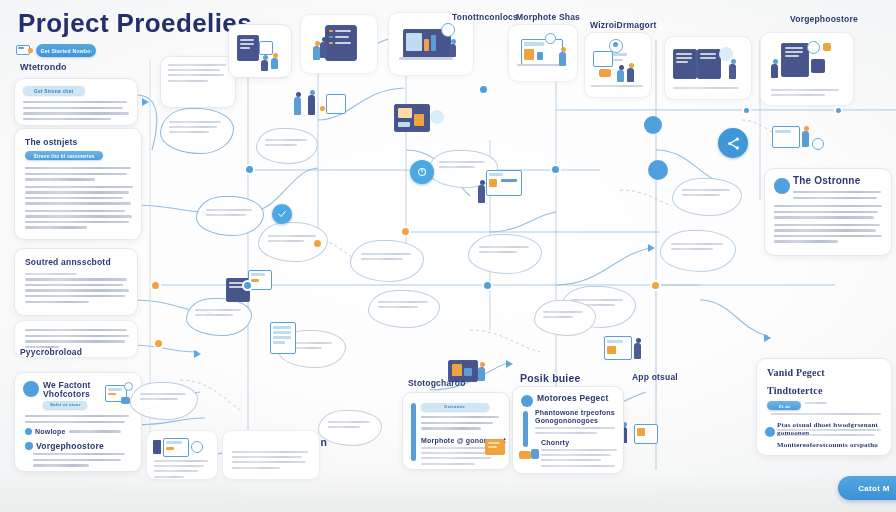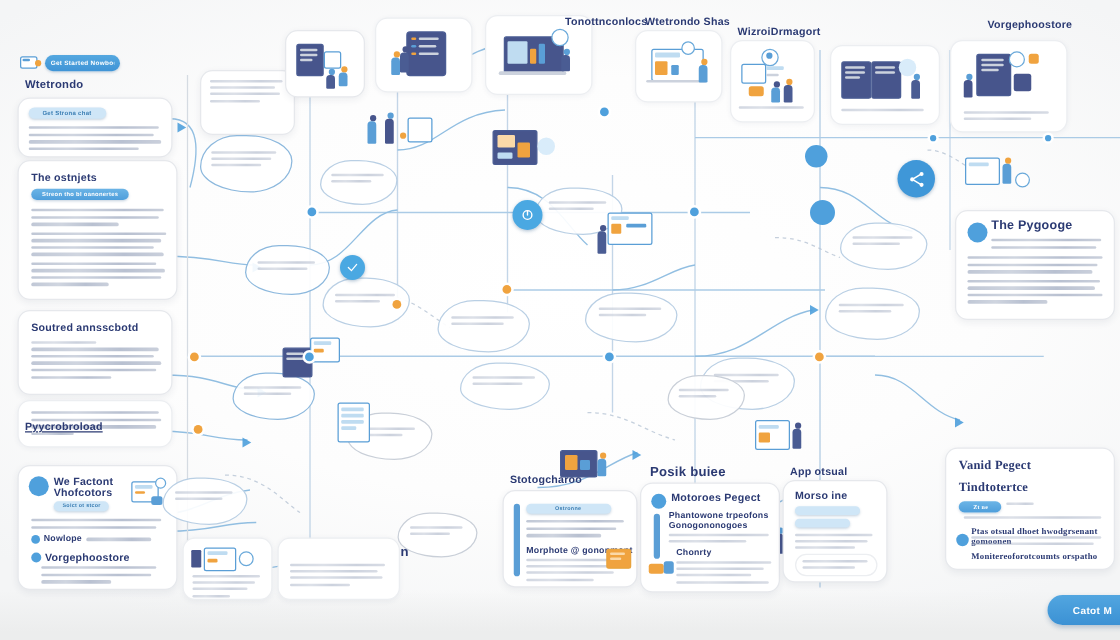--- a/index.html
+++ b/index.html
@@ -189,20 +189,21 @@
       <path d="M142 98 l7 4 -7 4 z"></path>
       <path d="M202 210 l7 4 -7 4 z"></path>
       <path d="M206 310 l7 4 -7 4 z"></path>
       <path d="M194 350 l7 4 -7 4 z"></path>
       <path d="M648 244 l7 4 -7 4 z"></path>
       <path d="M764 334 l7 4 -7 4 z"></path>
       <path d="M506 360 l7 4 -7 4 z"></path>
     </g>
   </svg>
 
+  <div class="title">Project Proedelies</div>
 
   <div class="pill" style="left:36px;top:44px;width:60px;height:13px;">
     <span style="transform:scale(.85);white-space:nowrap;overflow:hidden;">Get Started Nowbook xx</span>
   </div>
 
   <div class="ill" style="left:16px;top:42px;width:18px;height:16px;">
     <div class="scr" style="left:0;top:3px;width:12px;height:8px;border-radius:2px;"></div>
     <div class="fill orange" style="left:12px;top:6px;width:5px;height:5px;border-radius:50%;"></div>
     <div class="fill blue" style="left:2px;top:5px;width:6px;height:2px;"></div>
   </div>
@@ -255,21 +256,21 @@
 
   <div class="card plain" style="left:14px;top:320px;width:122px;height:36px;">
     <div class="lines" style="left:10px;top:8px;width:104px;">
       <div class="ln" style="width:102px"></div>
       <div class="ln" style="width:104px"></div>
       <div class="ln" style="width:100px"></div>
       <div class="ln" style="width:34px"></div>
     </div>
   </div>
 
-  <div class="sect-h" style="left:20px;top:336px;text-decoration:underline;">Pyycrobroload</div>
+  <div class="sect-h" style="left:20px;top:347px;">Pyycrobroload</div>
   <div class="card" style="left:14px;top:372px;width:126px;height:98px;">
     <div class="circ fillblue" style="left:8px;top:8px;width:16px;height:16px;"></div>
     <div class="card-h" style="position:absolute;left:28px;top:8px;width:70px;line-height:9px;">We Factont Vhofcotors</div>
     <div class="pill pale" style="left:28px;top:28px;width:44px;height:8px;position:absolute;">
       <span style="transform:scale(.72);white-space:nowrap;overflow:hidden;">Solct ot stcor</span>
     </div>
 
     <div class="ill" style="left:88px;top:8px;width:30px;height:26px;">
       <div class="scr" style="left:2px;top:4px;width:20px;height:15px;"></div>
       <div class="fill lblue" style="left:5px;top:7px;width:14px;height:3px;"></div>
@@ -354,21 +355,21 @@
       <div class="circ out" style="left:44px;top:0;width:12px;height:12px;"></div>
       <div class="person" style="left:52px;top:16px;">
         <div class="p-head" style="left:2px;top:0;background:#5a9ed6;"></div>
         <div class="p-body" style="left:0;top:5px;background:#4a5c93;height:13px;"></div>
       </div>
     </div>
   </div>
 
   <div class="sect-h" style="left:452px;top:12px;">Tonottnconlocs</div>
 
-  <div class="sect-h" style="left:516px;top:12px;">Wtetrondo Shas</div>
+  <div class="sect-h" style="left:516px;top:12px;">Morphote Shas</div>
   <div class="card plain" style="left:508px;top:24px;width:68px;height:56px;">
     <div class="ill" style="left:6px;top:8px;width:58px;height:42px;">
       <div class="scr" style="left:6px;top:6px;width:40px;height:24px;"></div>
       <div class="fill lblue" style="left:9px;top:9px;width:20px;height:4px;"></div>
       <div class="fill orange" style="left:9px;top:16px;width:10px;height:11px;"></div>
       <div class="fill blue" style="left:22px;top:19px;width:6px;height:8px;"></div>
       <div class="fill grey" style="left:2px;top:31px;width:48px;height:2px;"></div>
       <div class="person" style="left:44px;top:14px;">
         <div class="p-head" style="left:2px;top:0;background:#f0a33f;"></div>
         <div class="p-body" style="left:0;top:5px;background:#5a9ed6;height:14px;"></div>
@@ -667,21 +668,21 @@
   <div class="node-dot" style="left:552px;top:166px;"></div>
   <div class="node-dot o" style="left:652px;top:282px;"></div>
   <div class="node-dot o" style="left:402px;top:228px;"></div>
   <div class="node-dot sm" style="left:744px;top:108px;"></div>
   <div class="node-dot sm" style="left:836px;top:108px;"></div>
   <div class="node-dot o" style="left:236px;top:432px;"></div>
   <div class="node-dot" style="left:480px;top:86px;"></div>
 
   <div class="card" style="left:764px;top:168px;width:126px;height:86px;">
     <div class="circ fillblue" style="left:9px;top:9px;width:16px;height:16px;"></div>
-    <div class="card-h lg" style="position:absolute;left:28px;top:6px;">The Pygooge</div>
+    <div class="card-h lg" style="position:absolute;left:28px;top:6px;">The Ostronne</div>
     <div class="lines" style="left:28px;top:22px;width:90px;">
       <div class="ln" style="width:88px"></div>
       <div class="ln" style="width:84px"></div>
     </div>
     <div class="lines" style="left:9px;top:36px;width:110px;">
       <div class="ln" style="width:108px"></div>
       <div class="ln" style="width:104px"></div>
       <div class="ln" style="width:100px"></div>
       <div class="ln" style="width:106px;margin-top:5px"></div>
       <div class="ln" style="width:102px"></div>
@@ -754,36 +755,20 @@
       <div class="ln t" style="width:60px"></div>
       <div class="ln t" style="width:74px"></div>
     </div>
     <div class="ill" style="left:6px;top:58px;width:24px;height:20px;">
       <div class="fill orange" style="left:0;top:6px;width:12px;height:8px;border-radius:2px;"></div>
       <div class="fill blue" style="left:12px;top:4px;width:8px;height:10px;border-radius:2px;"></div>
     </div>
   </div>
 
   <div class="sect-h" style="left:632px;top:372px;">App otsual</div>
-  <div class="card" style="left:626px;top:384px;width:82px;height:80px;">
-    <div class="card-h" style="position:absolute;left:9px;top:6px;">Morso ine</div>
-    <div class="pill pale" style="left:9px;top:20px;width:52px;height:7px;position:absolute;"></div>
-    <div class="pill pale" style="left:9px;top:30px;width:44px;height:7px;position:absolute;"></div>
-    <div class="lines" style="left:9px;top:42px;width:64px;">
-      <div class="ln t" style="width:62px"></div>
-      <div class="ln t" style="width:58px"></div>
-      <div class="ln t" style="width:48px"></div>
-    </div>
-    <div class="card plain" style="left:9px;top:58px;width:64px;height:16px;box-shadow:none;">
-      <div class="lines" style="position:absolute;left:5px;top:4px;width:54px;">
-        <div class="ln t" style="width:52px"></div>
-        <div class="ln t" style="width:42px"></div>
-      </div>
-    </div>
-  </div>
 
   <div class="sect-h lg" style="left:228px;top:436px;">Trhgpryg ocontgen</div>
   <div class="card plain" style="left:222px;top:430px;width:96px;height:48px;">
     <div class="lines" style="left:9px;top:20px;width:78px;">
       <div class="ln t" style="width:76px"></div>
       <div class="ln t" style="width:70px"></div>
       <div class="ln t" style="width:74px"></div>
       <div class="ln t" style="width:48px"></div>
     </div>
   </div>

